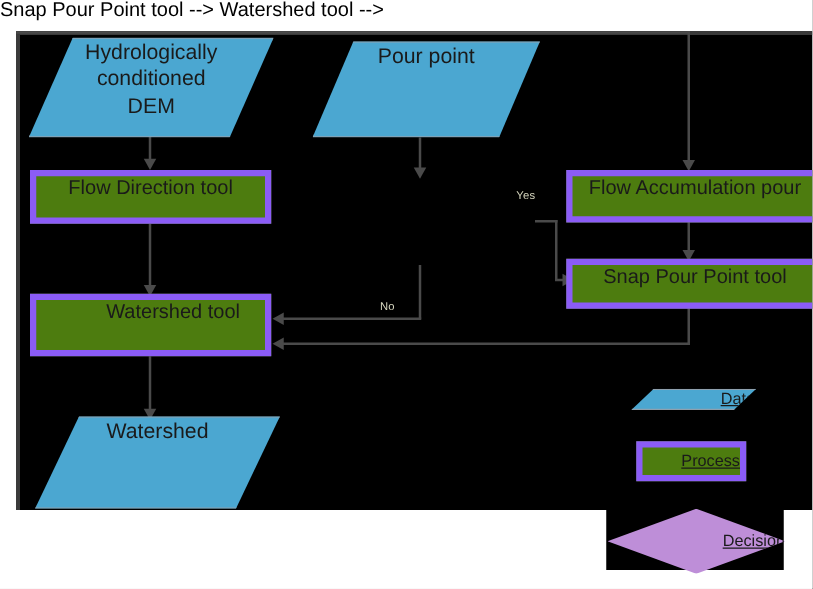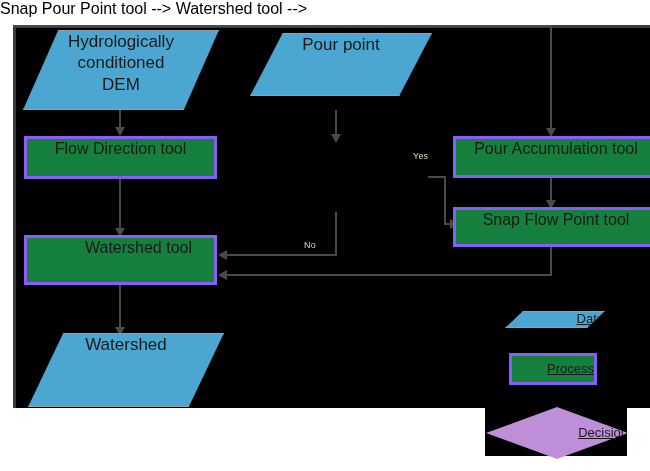--- a/index.html
+++ b/index.html
@@ -48,22 +48,22 @@
   }
 
   
   .shape-data {
     background: #4BA7D1;
     border: 1px solid #8fa0ae;
     -webkit-clip-path: polygon(18% 0, 100% 0, 82% 100%, 0 100%);
     clip-path: polygon(18% 0, 100% 0, 82% 100%, 0 100%);
   }
   .shape-process {
-    background: #15803d;
-    border: 3px solid #8b5cf6;
+    background: #4d7c0f;
+    border: 5px solid #8b5cf6;
   }
   .shape-decision {
     background: #BE8ED8;
     -webkit-clip-path: polygon(50% 0, 100% 50%, 50% 100%, 0 50%);
     clip-path: polygon(50% 0, 100% 50%, 50% 100%, 0 50%);
   }
 
   .label {
     pointer-events: none;
     white-space: pre-line;
@@ -173,35 +173,35 @@
   <div class="conn conn-v" style="left:119px; top:285px; height:45px;"></div>
   <div class="arrowhead arrow-down" style="left:115px; top:327px;"></div>
 
   
   <div class="node shape-data" style="left:23px; top:30px; width:196px; height:80px; font-size:17px;">
     <span class="label">Hydrologically
 conditioned
 DEM</span>
   </div>
 
-  <div class="node shape-data" style="left:250px; top:33px; width:182px; height:63px; font-size:17px;">
+  <div class="node shape-data" style="left:250px; top:33px; width:182px; height:77px; font-size:17px;">
     <span class="label">Pour point</span>
   </div>
 
   <div class="node shape-process" style="left:24px; top:136px; width:193px; height:43px; font-size:16px;">
     <span class="label">Flow Direction tool</span>
   </div>
 
   <div class="node shape-process" style="left:453px; top:136px; width:206px; height:42px; font-size:16px;">
-    <span class="label">Pour Accumulation tool</span>
+    <span class="label">Flow Accumulation pour</span>
   </div>
 
 
   <div class="node shape-process" style="left:453px; top:207px; width:206px; height:40px; font-size:16px;">
-    <span class="label">Snap Flow Point tool</span>
+    <span class="label">Snap Pour Point tool</span>
   </div>
 
   <div class="node shape-process" style="left:24px; top:235px; width:193px; height:50px; font-size:16px;padding-left:36px;">
     <span class="label">Watershed tool</span>
   </div>
 
   <div class="node shape-data" style="left:28px; top:333px; width:196px; height:74px; font-size:17px;">
     <span class="label">Watershed</span>
   </div>
 

